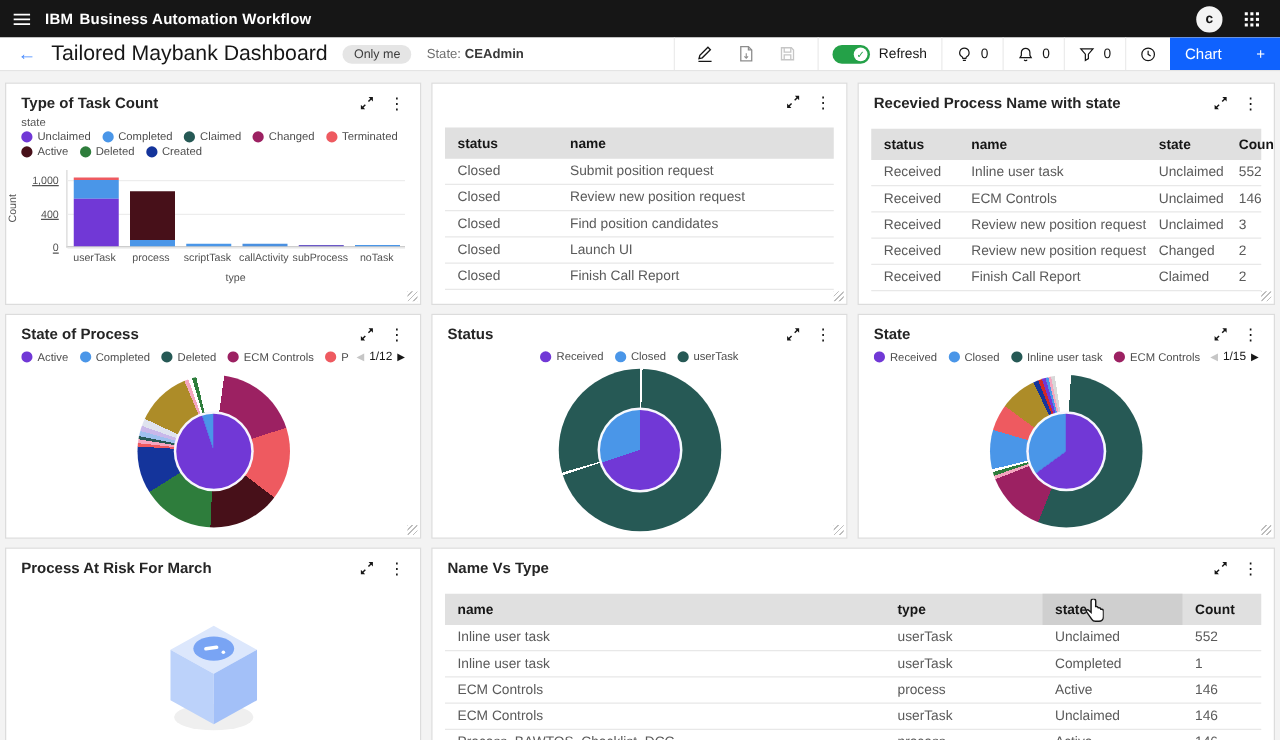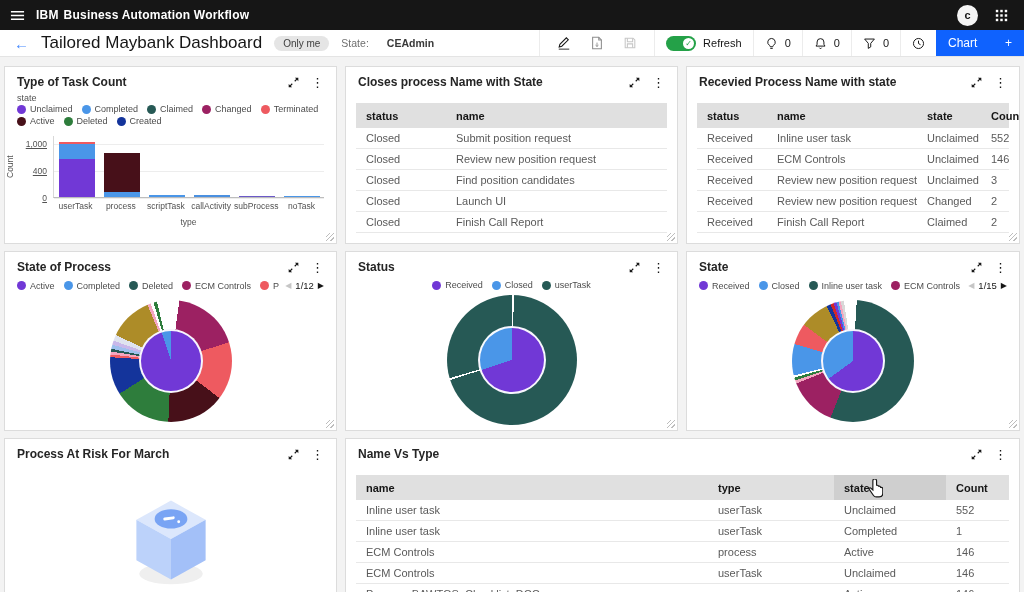--- a/index.html
+++ b/index.html
@@ -16,21 +16,21 @@
   .avatar { width:21px; height:21px; border-radius:50%; background:#f4f4f4; color:#161616; font-size:11px; font-weight:600; display:flex; align-items:center; justify-content:center; }
   .appswitcher { width:22px; height:30px; display:flex; align-items:center; justify-content:center; }
 
   
   .page-bar { height:27px; background:#fff; display:flex; align-items:stretch; border-bottom:1px solid #e4e4e4; }
   .page-bar-left { display:flex; align-items:center; gap:12px; padding-left:14px; }
   .back { color:#4589ff; font-size:15px; line-height:1; cursor:pointer; }
   .page-title { font-size:17px; font-weight:400; color:#161616; white-space:nowrap; }
   .badge { background:#e5e5e5; color:#3d3d3d; border-radius:10px; font-size:10px; padding:2px 9px; }
   .owner { font-size:10.5px; color:#6f6f6f; }
-  .owner b { color:#393939; font-weight:600; margin-left:18px; }
+  .owner b { color:#393939; font-weight:600; margin-left:3px; }
   .page-bar-right { margin-left:auto; display:flex; align-items:stretch; }
   .tool-group { display:flex; align-items:center; gap:7px; padding:0 11px; border-left:1px solid #ececec; font-size:11px; color:#161616; }
   .icon-btn { display:flex; align-items:center; justify-content:center; padding:0 6px; cursor:pointer; }
   .toggle { width:30px; height:15px; border-radius:8px; background:#24a148; position:relative; cursor:pointer; }
   .toggle .knob { position:absolute; right:2px; top:2px; width:11px; height:11px; border-radius:50%; background:#fff; color:#24a148; font-size:8px; line-height:11px; text-align:center; }
   .chart-btn { background:#0f62fe; color:#fff; width:88px; display:flex; align-items:center; justify-content:space-between; padding:0 12px; font-size:12px; cursor:pointer; }
 
   
   .grid { display:grid; grid-template-columns:333px 333px 334px; grid-template-rows:178px 180px 200px; gap:7px 8px; padding:9px 4px 0; }
   .card { background:#fff; border:1px solid #dcdcdc; position:relative; display:flex; flex-direction:column; overflow:hidden; }
@@ -294,21 +294,20 @@
         <span>callActivity</span>
         <span>subProcess</span>
         <span>noTask</span>
       </div>
     <div class="xtitle">type</div>
     <span class="resize-handle"></span>
   </section>
 
   <section class="card">
     <div class="card-header">
-      <span class="card-title">Closes process Name with State</span>
       <span class="card-actions">
         <span class="expand">
             <svg width="11" height="11" viewBox="0 0 16 16" fill="#161616">
               <path d="M10 1h5v5l-1.9-1.9-2.7 2.7-1.2-1.2 2.7-2.7L10 1zM6 15H1v-5l1.9 1.9 2.7-2.7 1.2 1.2-2.7 2.7L6 15z"></path>
             </svg>
           </span>
         <span class="kebab">⋮</span>
       </span>
     </div>
     <div class="table">

